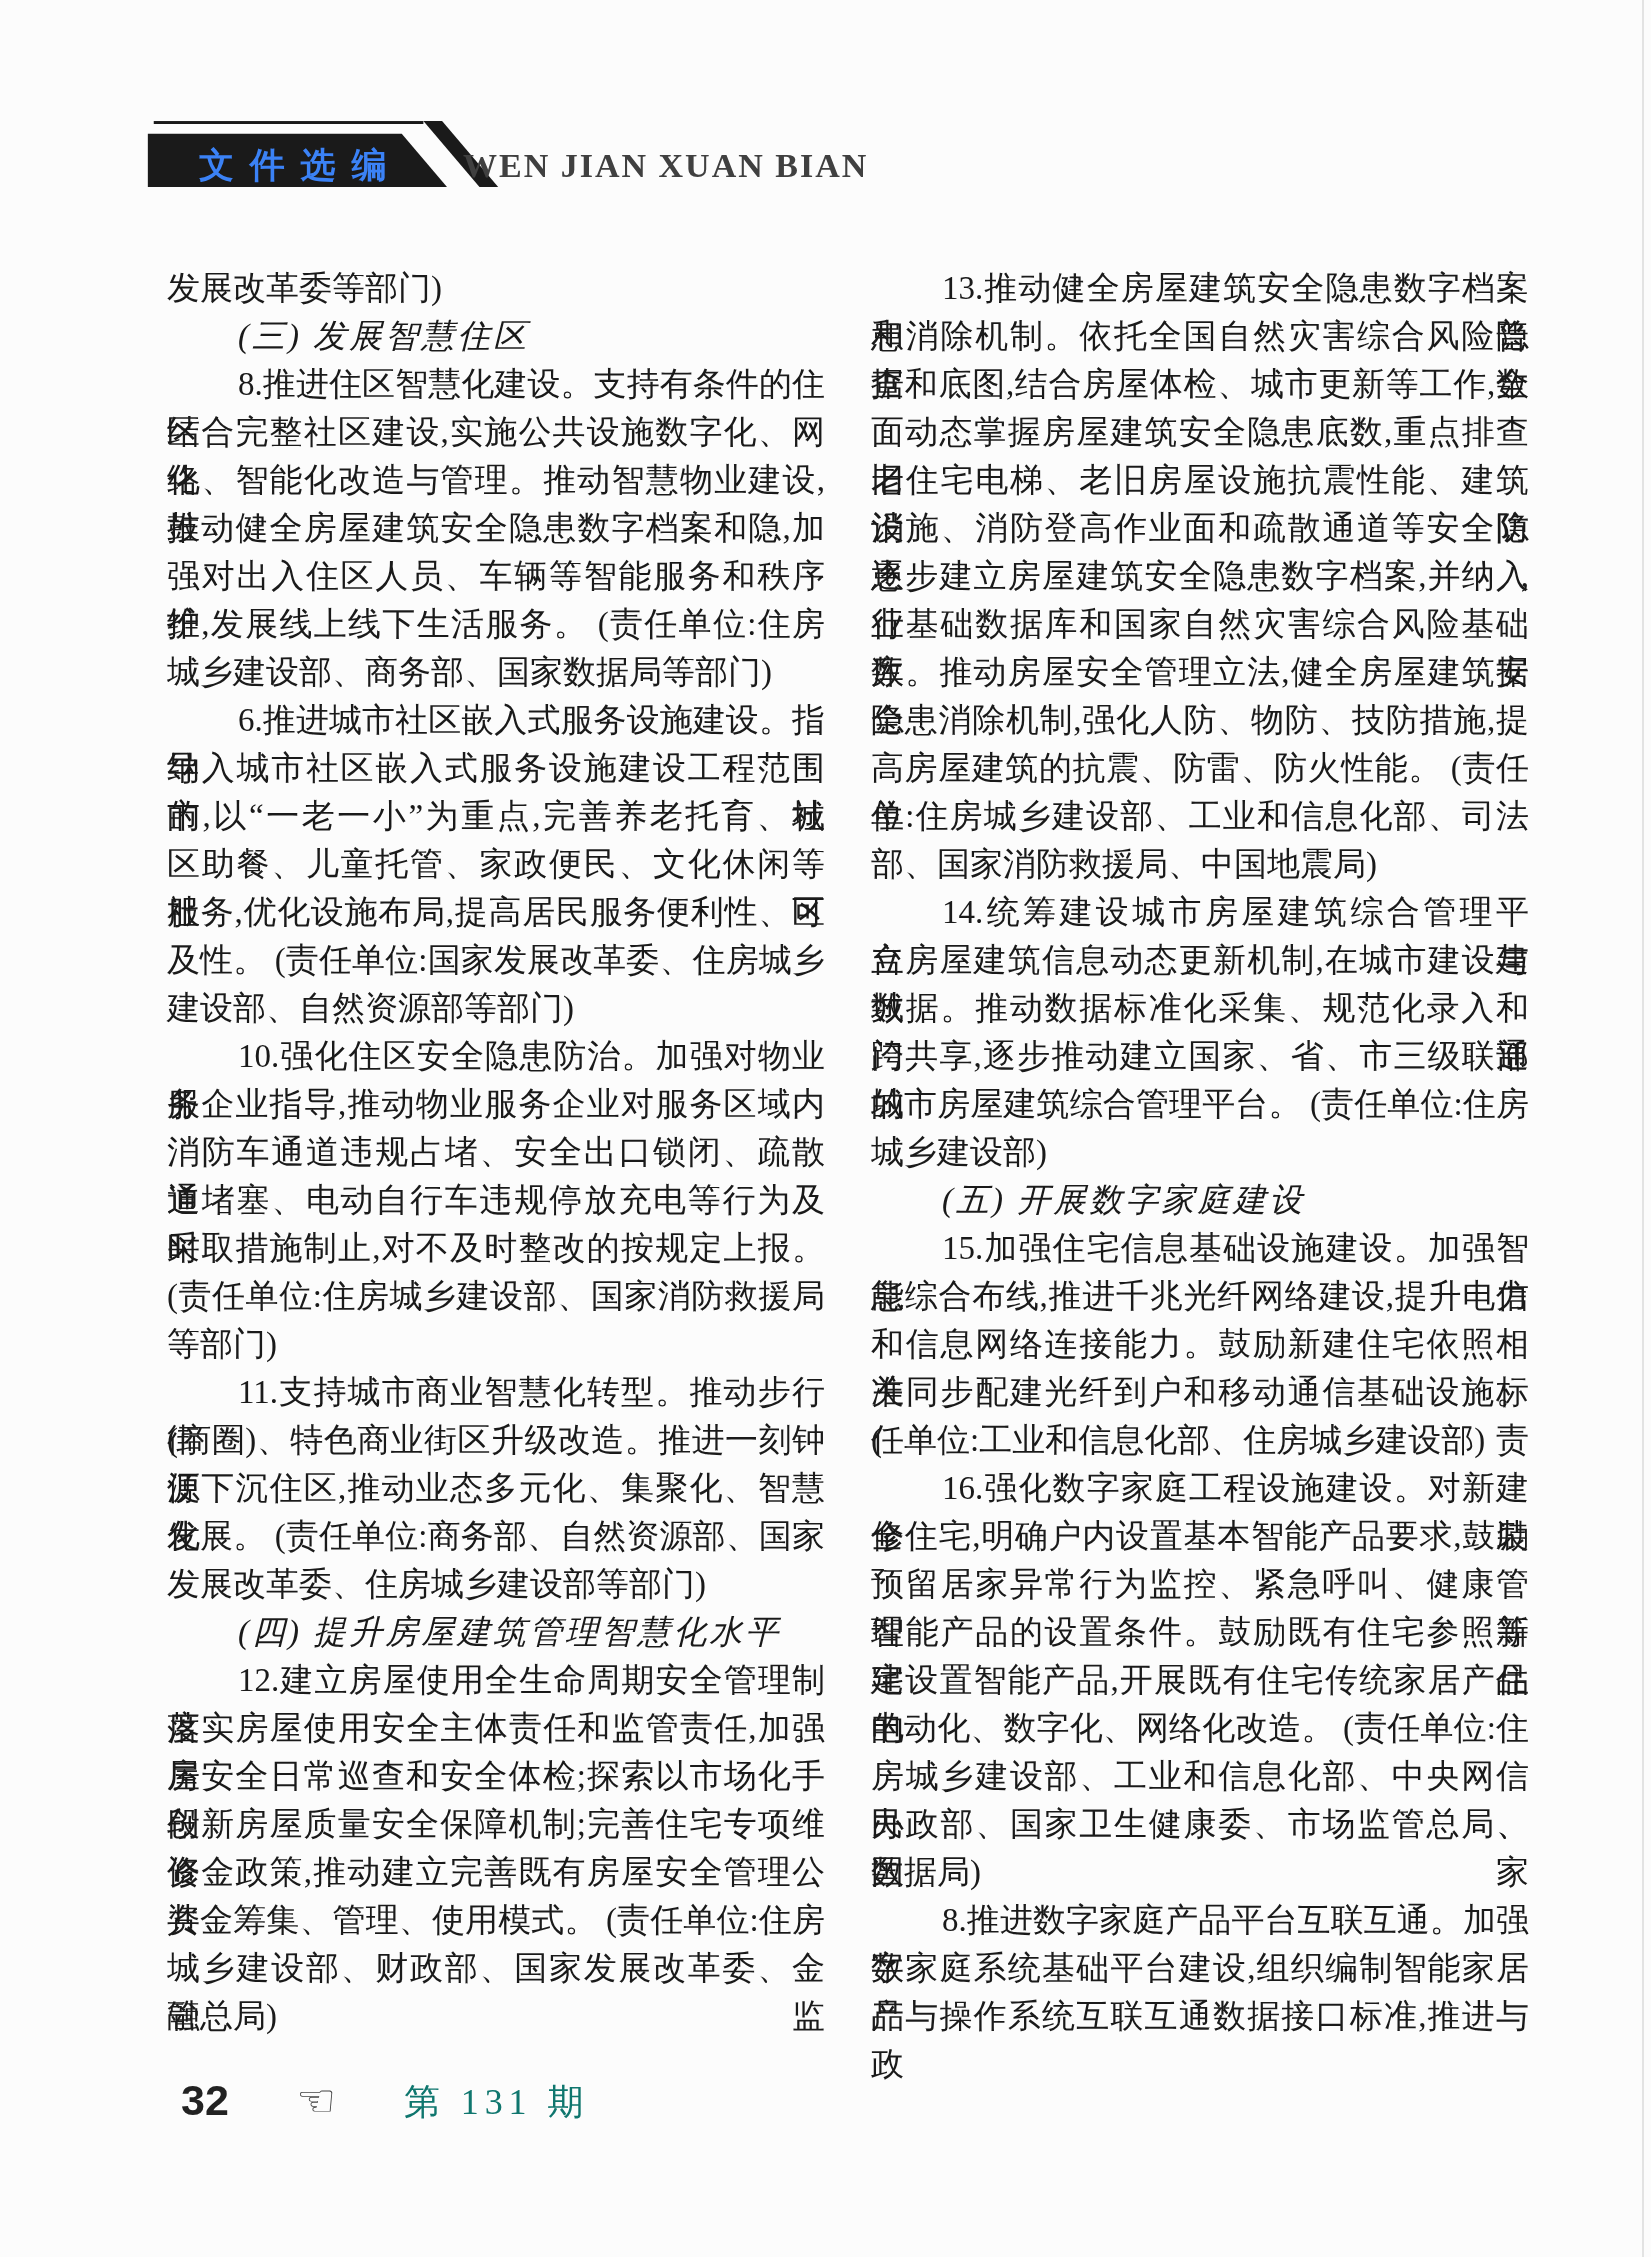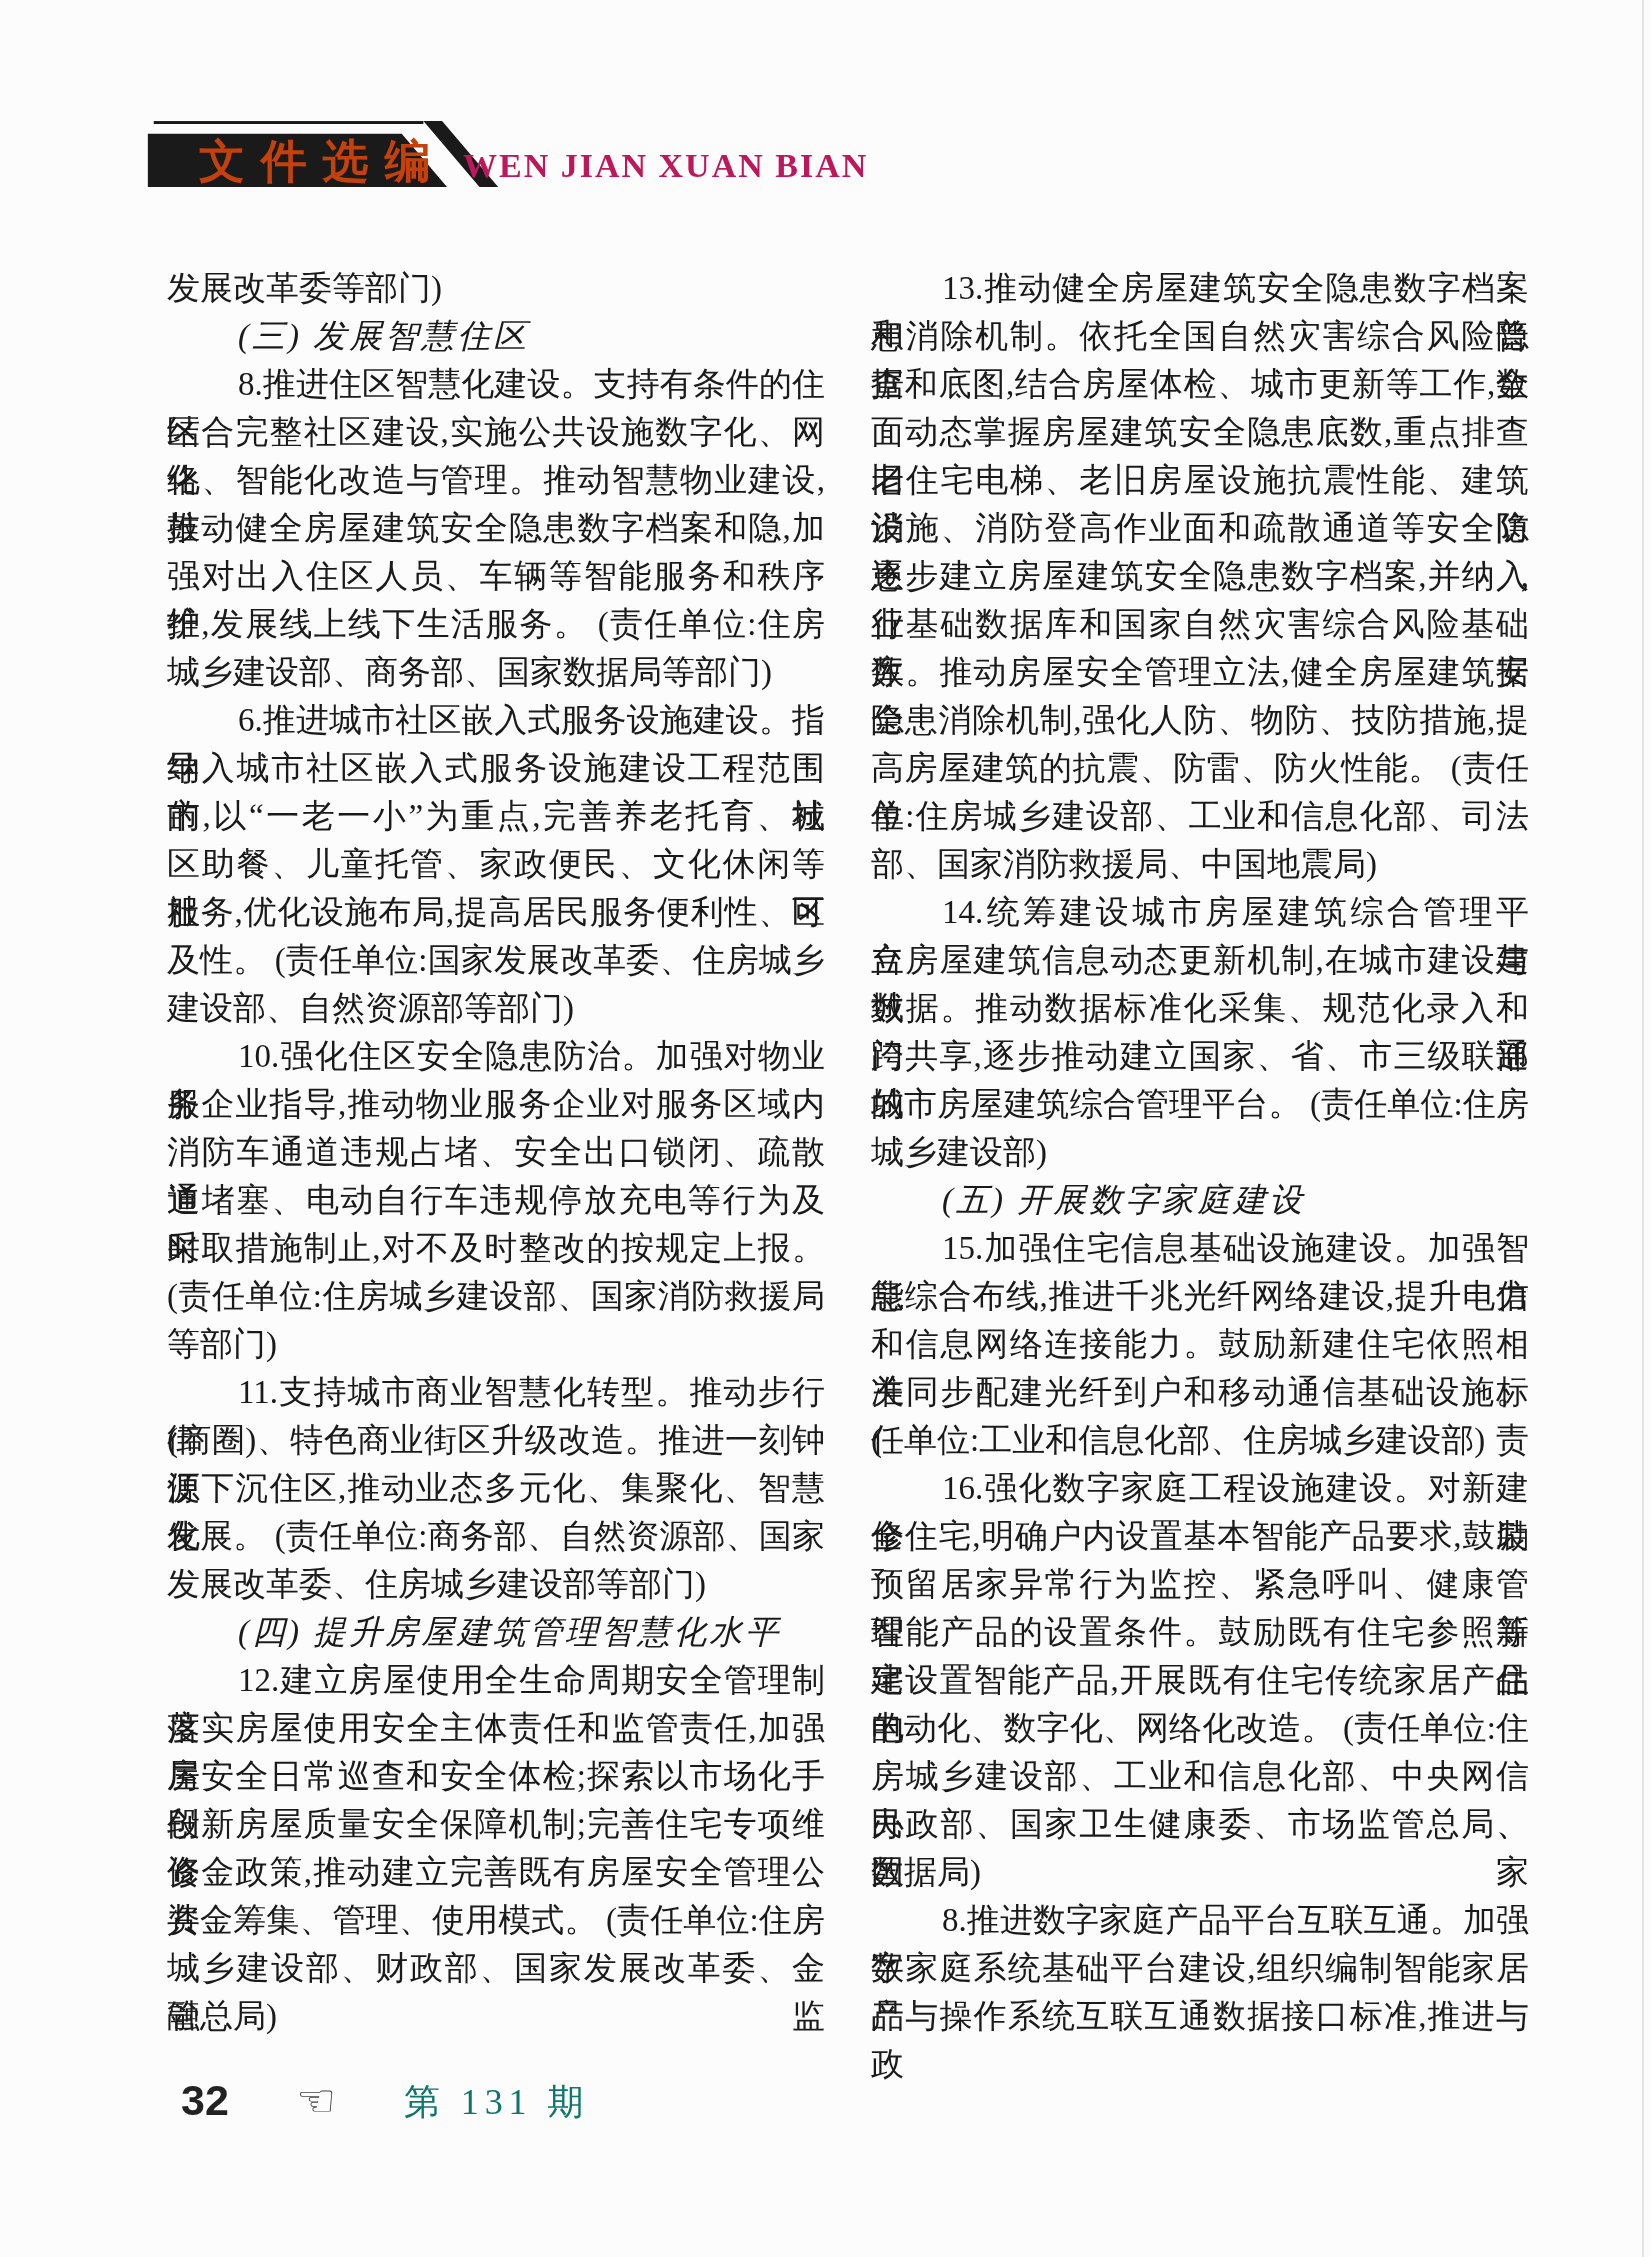--- a/index.html
+++ b/index.html
@@ -2,25 +2,25 @@
 <html><head>
 <meta charset="utf-8">
 <style>
   html,body{margin:0;padding:0;background:#888;}
   .page{position:relative;width:1652px;height:2258px;background:#fcfcfc;overflow:hidden;
         font-family:"Liberation Serif","DejaVu Serif",serif;color:#1a1a1a;}
   
   .header{position:absolute;left:138px;top:110px;width:749px;height:89px;}
   .banner-svg{position:absolute;left:0;top:0;}
   .banner-title{position:absolute;left:61px;top:29.6px;width:256px;height:51px;line-height:51px;
-        font-family:Liberation Mono, monospace;font-weight:bold;
-        font-size:46px;letter-spacing:15.8px;color:#c2410c;white-space:nowrap;}
+        font-family:Liberation Serif, serif;font-weight:bold;
+        font-size:35px;letter-spacing:15.8px;color:#3b82f6;white-space:nowrap;}
   .pinyin{position:absolute;left:325px;top:29.6px;height:51px;line-height:51px;
         font-family:"Liberation Serif","DejaVu Serif",serif;font-weight:bold;
-        font-size:34px;letter-spacing:2px;color:#be185d;white-space:nowrap;}
+        font-size:34px;letter-spacing:2px;color:#404040;white-space:nowrap;}
   
   .col{position:absolute;width:658px;top:264px;margin-left:19px;}
   #col-left{left:148px;}
   #col-right{left:852px;}
   .line{height:48px;line-height:48px;font-size:33px;overflow:visible;
         text-align:left;}
   .line.j{text-align:justify;text-align-last:justify;text-justify:inter-ideograph;}
   .line.ind{text-indent:71px;}
   .line.h{font-style:italic;letter-spacing:3px;}
   

